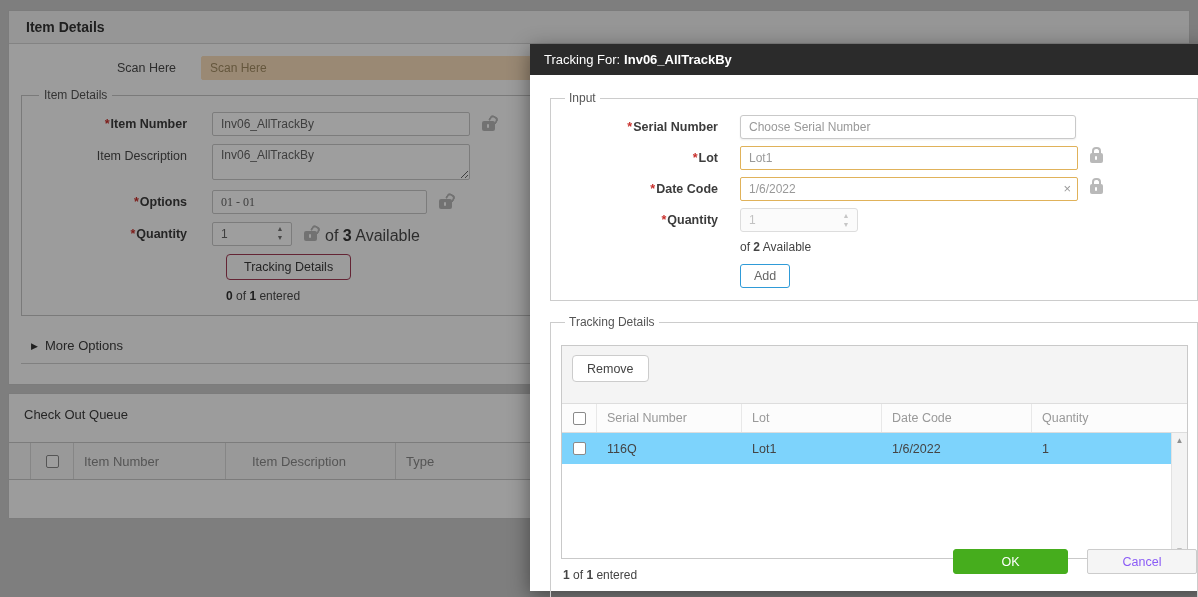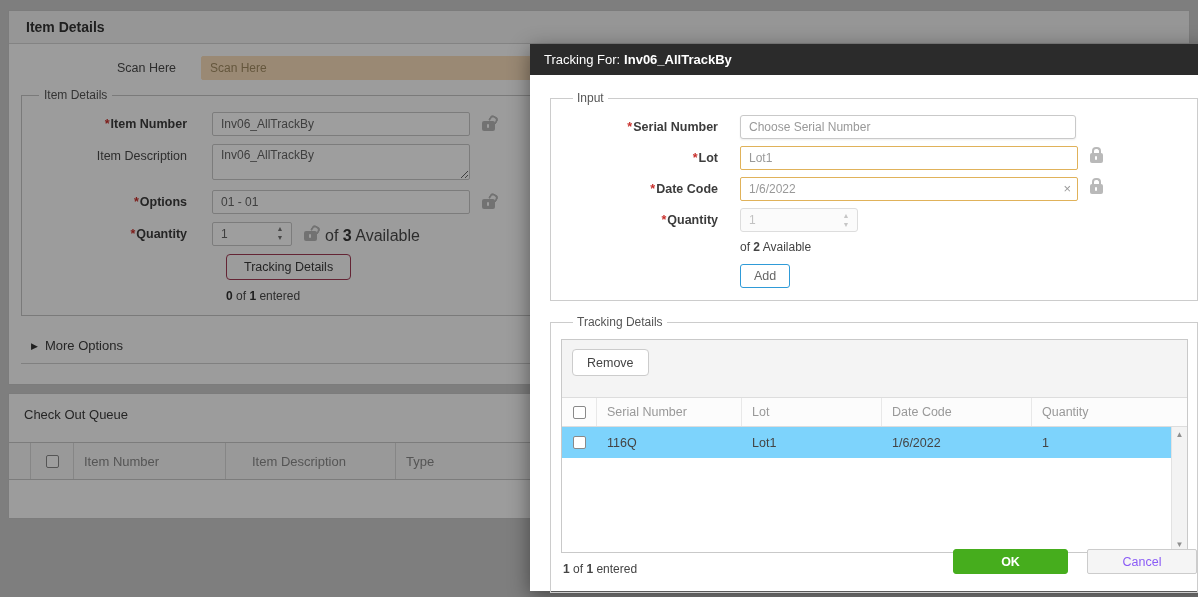--- a/index.html
+++ b/index.html
@@ -53,58 +53,58 @@
   .cq-body{height:39px;background:#fcfcfc;border-bottom:1px solid #c9c9c9}
   .cbx{width:13px;height:13px;border:1px solid #8a8a8a;border-radius:2px;background:#fff;display:inline-block;cursor:pointer}
 
   
   .overlay{position:absolute;inset:0;background:rgba(0,0,0,.38)}
   .modal{position:absolute;left:530px;top:44px;width:681px;height:547px;background:#fff;box-shadow:0 5px 20px rgba(0,0,0,.45)}
   .m-title{height:31px;line-height:31px;background:var(--modal-titlebar);color:#fff;font-size:13px;padding-left:14px}
   .m-title b{font-weight:bold;margin-left:4px}
   .m-body{padding:16px 13px 0 20px;position:relative;height:calc(100% - 31px)}
   fieldset.mfs{border:1px solid #ccc;padding:8px 0 12px 10px}
-  fieldset.mfs legend{font-size:12px;color:#555;padding:0 4px;margin-left:12px}
+  fieldset.mfs legend{font-size:12px;color:#555;padding:0 4px;margin-left:4px}
   .m-row{display:flex;align-items:center;margin-bottom:7px}
   .m-label{flex:0 0 157px;text-align:right;margin-right:22px;font-size:12.5px;font-weight:bold;color:#3c3c3c}
   .m-input{height:24px;border:1px solid #c9c9c9;border-radius:3px;background:#fff;font-size:12px;color:#999;padding:0 8px}
   .serial{width:336px;box-shadow:0 1px 2px rgba(0,0,0,.07)}
   .serial::placeholder{color:#999}
   .warn{border:1px solid var(--warning-border);border-radius:2px}
   .lot,.date-wrap input{width:338px}
   .date-wrap{position:relative;display:inline-block}
   .date-wrap input{padding-right:24px}
   .clear-x{position:absolute;right:7px;top:4px;font-size:13px;color:#9a9a9a;cursor:pointer;line-height:15px}
   .qty-m{width:118px;background:#fbfbfb;border:1px solid #ddd;color:#c2c2c2}
   .qty-m-wrap .spin span{color:#c6c6c6}
   .m-indent{margin-left:179px}
   .avail-m{font-size:12px;color:#444;margin:8px 0 10px 179px}
   .add-btn{height:24px;padding:0 13px;background:#fff;border:1px solid var(--add-button-border);border-radius:3px;
            font-size:12.5px;color:#666;cursor:pointer}
   .tfs{margin-top:14px}
-  .grid-box{width:627px;border:1px solid #c9c9c9;margin-top:2px}
+  .grid-box{width:627px;border:1px solid #c9c9c9;margin-top:8px}
   .g-toolbar{height:58px;background:#f4f4f4;border-bottom:1px solid #ddd;padding:9px 10px}
   .remove-btn{height:27px;padding:0 14px;background:#fff;border:1px solid #ccc;border-radius:4px;font-size:12.5px;color:#444;cursor:pointer}
   .g-head,.g-row{display:flex;align-items:center;font-size:12.5px}
   .g-head{height:29px;background:#fcfcfc;border-bottom:1px solid #ddd;color:#999}
   .g-row{height:31px;background:#7dd3fc;color:#444}
   .g-c{height:100%;display:flex;align-items:center;padding-left:10px;border-right:1px solid #e8e8e8}
   .g-c0{flex:0 0 35px;justify-content:center;padding-left:0}
   .g-c1{flex:0 0 145px}.g-c2{flex:0 0 140px}.g-c3{flex:0 0 150px}
   .g-c4{flex:1 1 auto;border-right:none}
   .g-row .g-c{border-right:none}
   .g-scroll-area{position:relative;height:125px}
   .g-body-fill{position:absolute;inset:0 16px 0 0;background:#fff}
   .scrollbar{position:absolute;top:0;right:0;width:16px;height:100%;background:#f3f3f3;border-left:1px solid #e2e2e2;
              display:flex;flex-direction:column;justify-content:space-between;align-items:center;padding:3px 0}
   .scrollbar span{font-size:8px;color:#8f8f8f;cursor:pointer}
   .entered-m{font-size:12px;color:#444;margin:9px 0 4px 2px}
   .m-actions{position:absolute;right:14px;bottom:17px;display:flex;gap:19px}
   .ok-btn{width:115px;height:25px;background:var(--ok-green);border:1px solid var(--ok-green);border-radius:3px;
-          color:#fff;font-size:12.5px;font-weight:bold;cursor:pointer}
+          color:#fff;font-size:12.5px;font-weight:normal;cursor:pointer}
   .cancel-btn{width:110px;height:25px;background:#f5f5f5;border:1px solid #ccc;border-radius:2px;font-size:12.5px;color:#8b5cf6;cursor:pointer}
 </style>
 </head>
 <body>
 
 <div class="page">
 
   <div class="panel" style="top:10px;height:375px">
     <div class="panel-hdr">Item Details</div>
 
@@ -122,21 +122,21 @@
         <span class="lock open"></span>
       </div>
 
       <div class="frm-row">
         <div class="frm-label" style="flex-basis:153px">Item Description</div>
         <textarea class="desc" style="">Inv06_AllTrackBy</textarea>
       </div>
 
       <div class="frm-row" style="margin-top:10px">
         <div class="frm-label req" style="flex-basis:153px"><span class="req-star">*</span><span>Options</span></div>
-        <input class="txt-input" style="width: 258px;" value="01 - 01">
+        <input class="txt-input" style="width: 215px; font-family: Liberation Serif, serif;" value="01 - 01">
         <span class="lock open"></span>
       </div>
 
       <div class="frm-row" style="margin-top:4px">
         <div class="frm-label req" style="flex-basis:153px"><span class="req-star">*</span><span>Quantity</span></div>
         <span class="num-wrap">
           <input class="txt-input" style="width: 80px;" value="1">
           <span class="spin">
             <span>▲</span>
             <span>▼</span>

